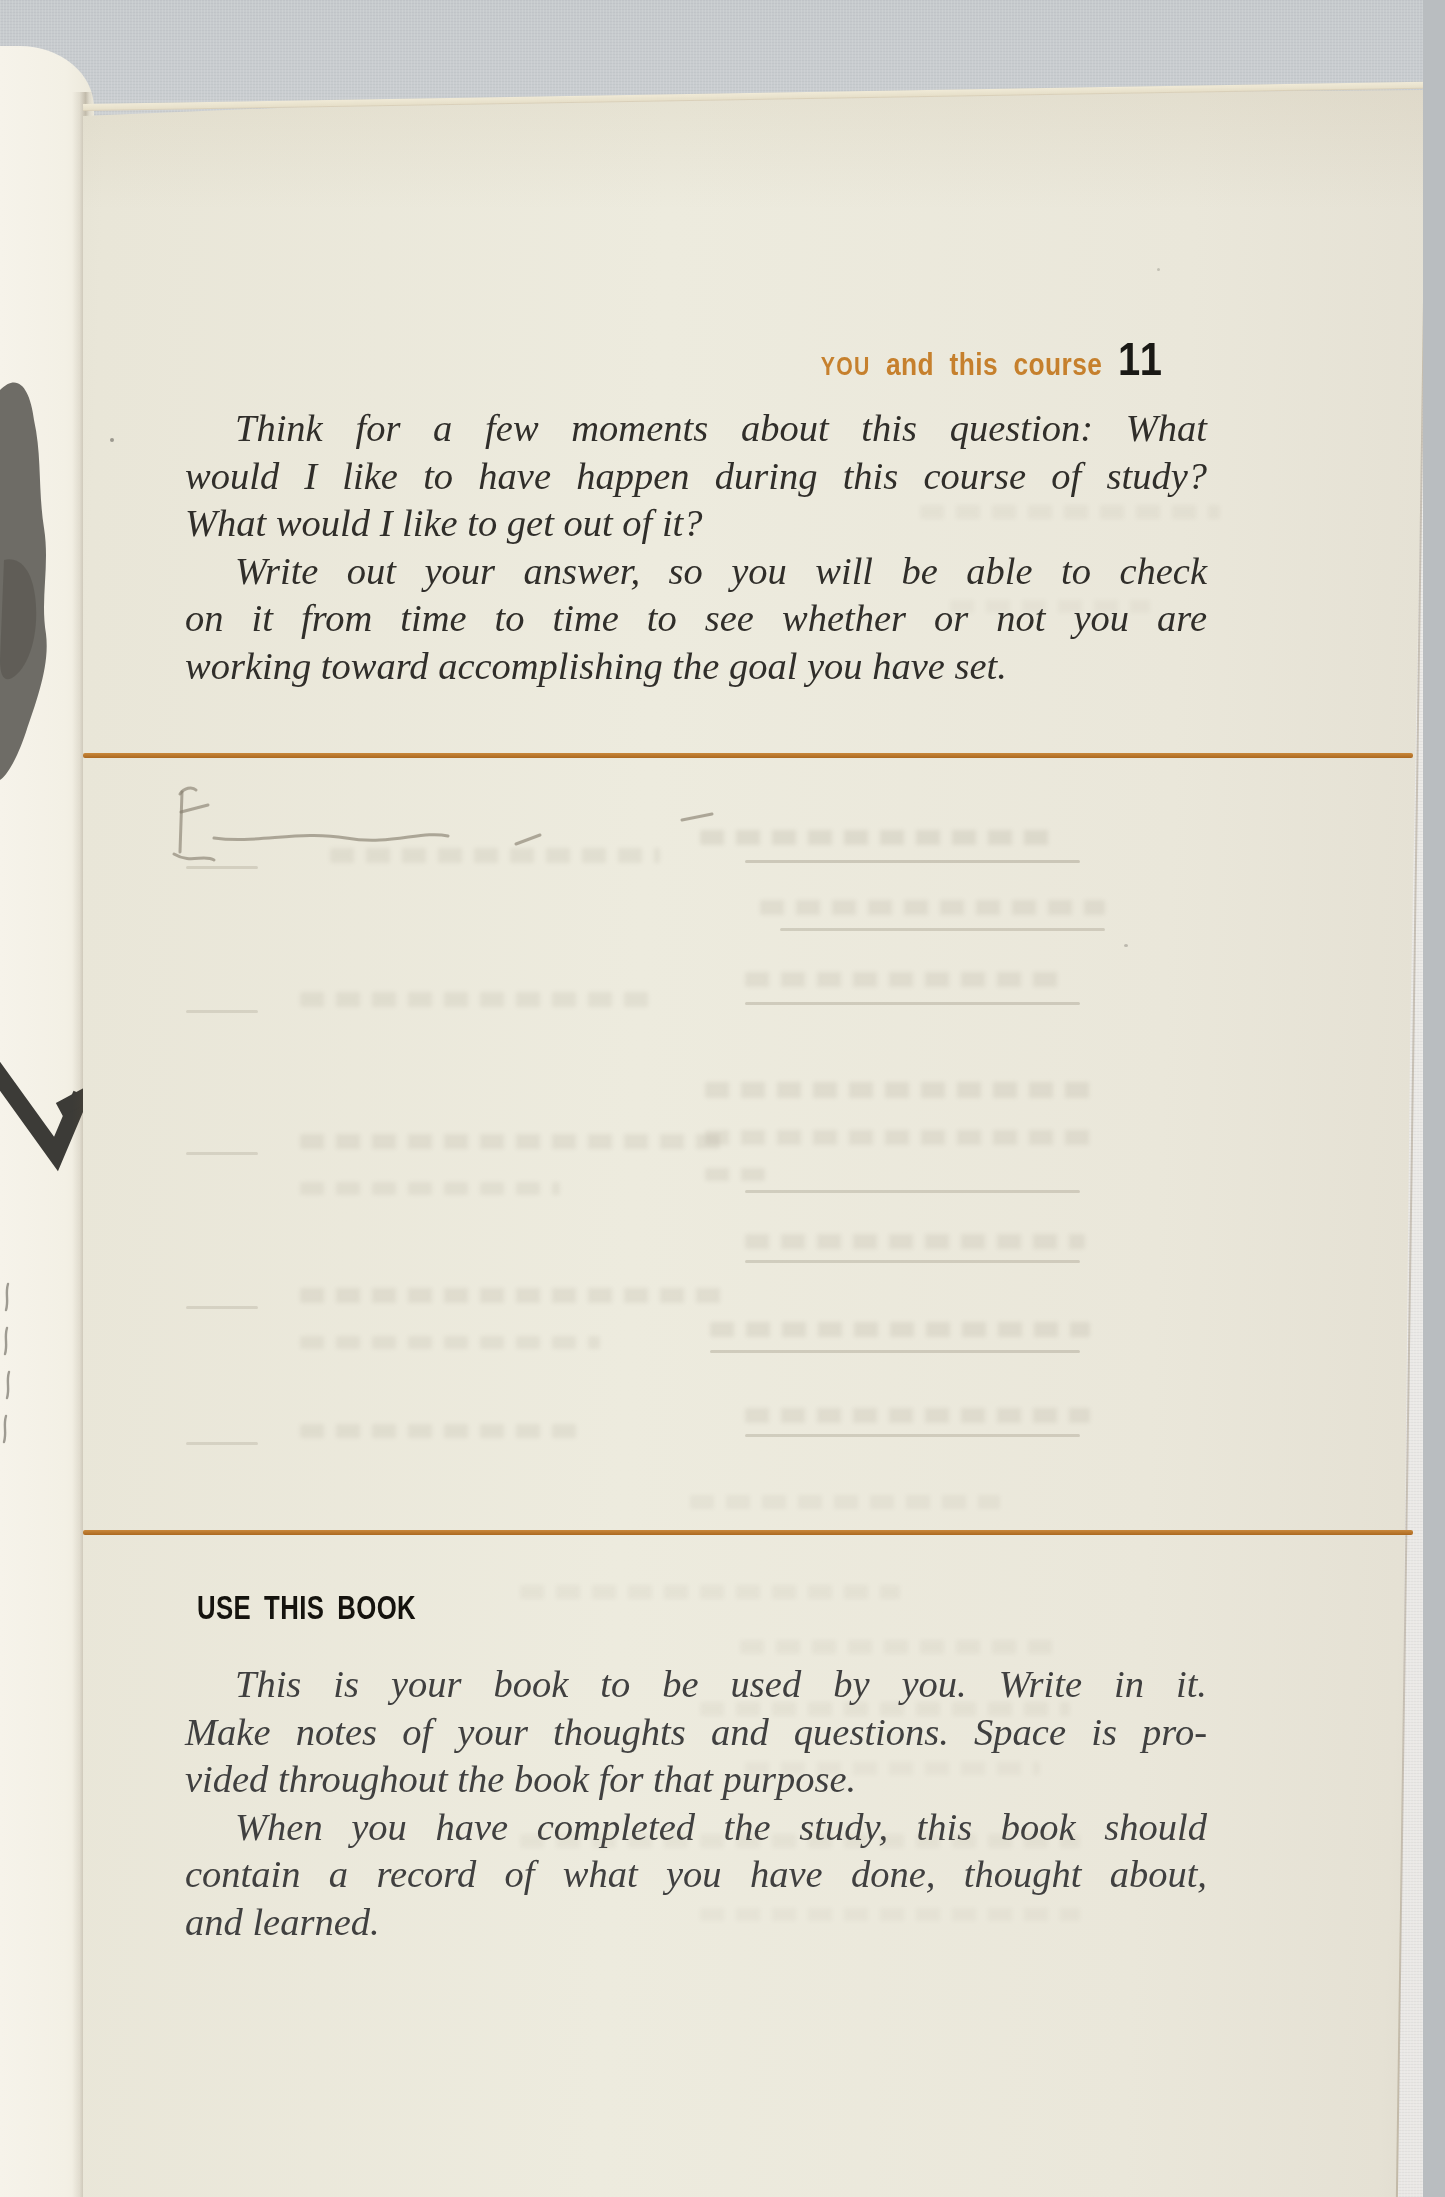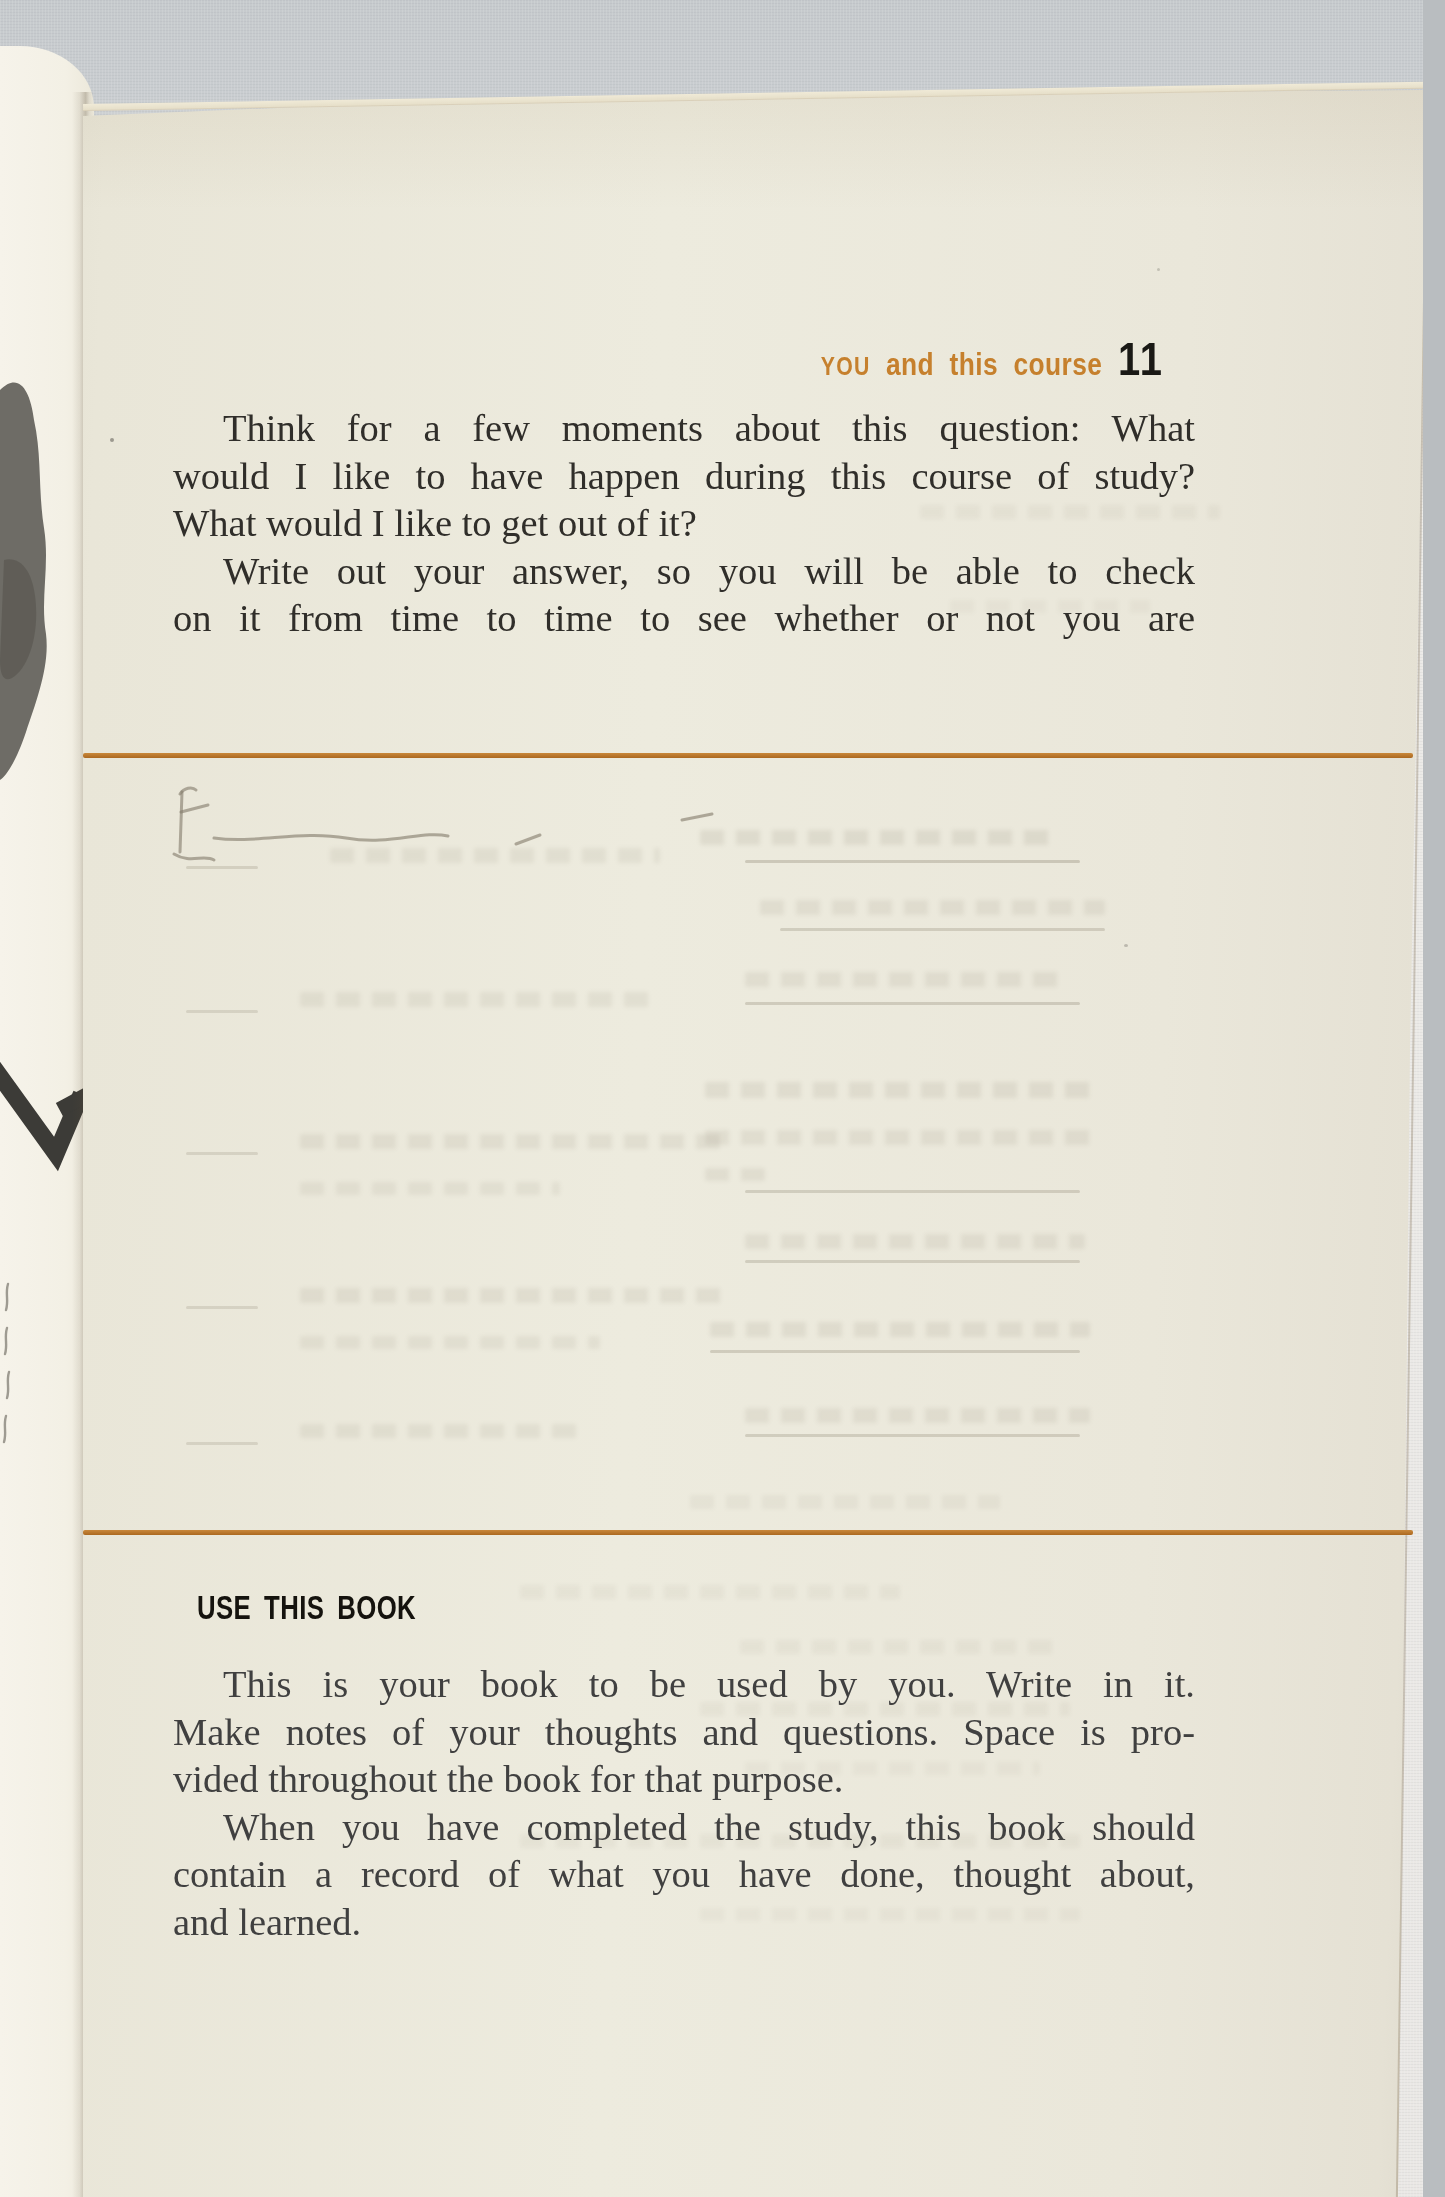--- a/index.html
+++ b/index.html
@@ -67,21 +67,21 @@
   .runhead .title{
     display:inline-block;transform:scaleX(.85);transform-origin:right bottom;
     font-size:31px;letter-spacing:.5px;word-spacing:9px;
   }
   .runhead .caps{font-size:25px;letter-spacing:1.5px;}
   .runhead .num{
     display:inline-block;transform:scaleX(.85);transform-origin:left bottom;
     font-size:47px;margin-left:16px;letter-spacing:2px;
   }
   
-  .textblock{position:absolute;left:173px;width:1022px;}
+  .textblock{position:absolute;left:185px;width:1022px;font-style:italic;}
   .tb-intro{top:405px;}
   .tb-section{top:1661px;}
   .tline{
     font-size:38.5px;line-height:47.6px;white-space:normal;
     text-align:justify;
   }
   .tline.just{text-align-last:justify;}
   .tline.indent{padding-left:50px;}
   
   .section-heading{
@@ -146,20 +146,21 @@
 
   <div class="textblock tb-intro" id="intro-block" style="color:#302e2a;">
       <div>
         <div class="tline just indent">Think for a few moments about this question: What</div>
         <div class="tline just">would I like to have happen during this course of study?</div>
         <div class="tline">What would I like to get out of it?</div>
       </div>
       <div>
         <div class="tline just indent">Write out your answer, so you will be able to check</div>
         <div class="tline just">on it from time to time to see whether or not you are</div>
+        <div class="tline">working toward accomplishing the goal you have set.</div>
       </div>
     </div>
 
   <div class="section-heading" style="color:#15130e;">USE THIS BOOK</div>
   <div class="textblock tb-section" id="section-block" style="color:#404040;">
       <div>
         <div class="tline just indent">This is your book to be used by you. Write in it.</div>
         <div class="tline just">Make notes of your thoughts and questions. Space is pro-</div>
         <div class="tline">vided throughout the book for that purpose.</div>
       </div>

